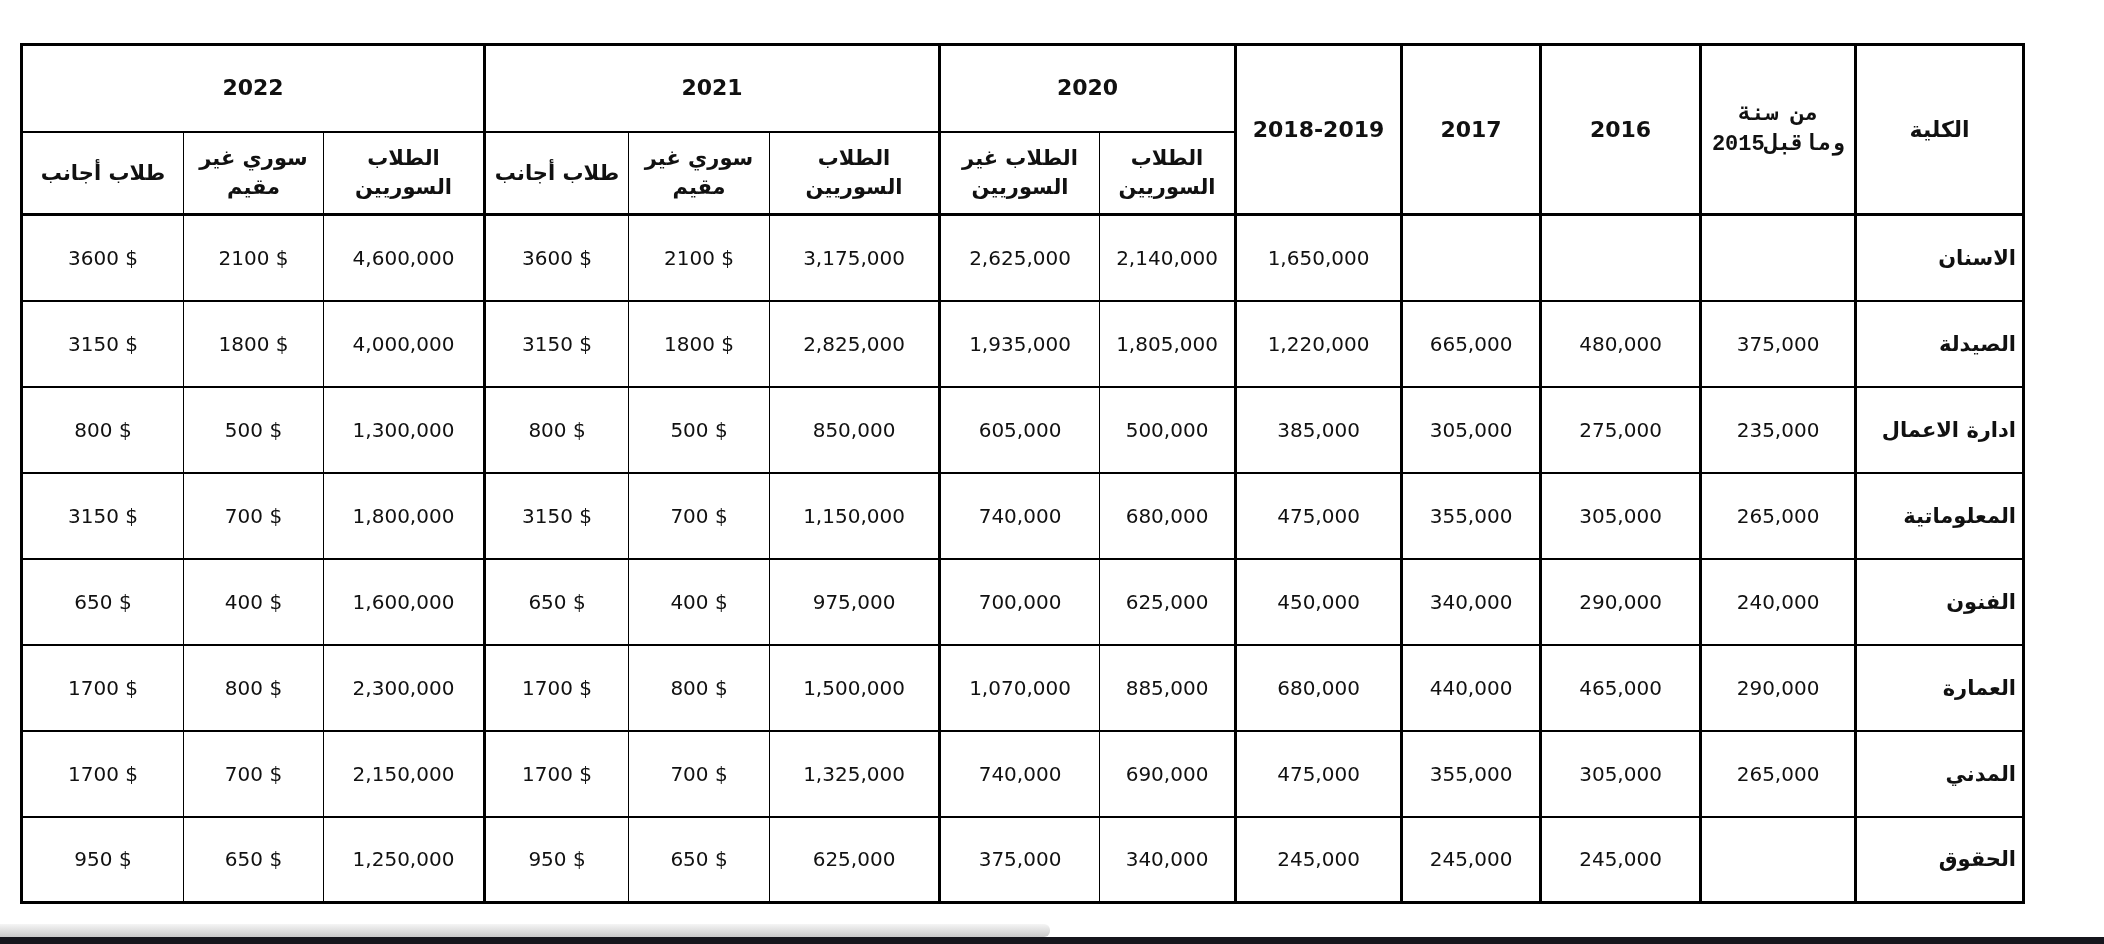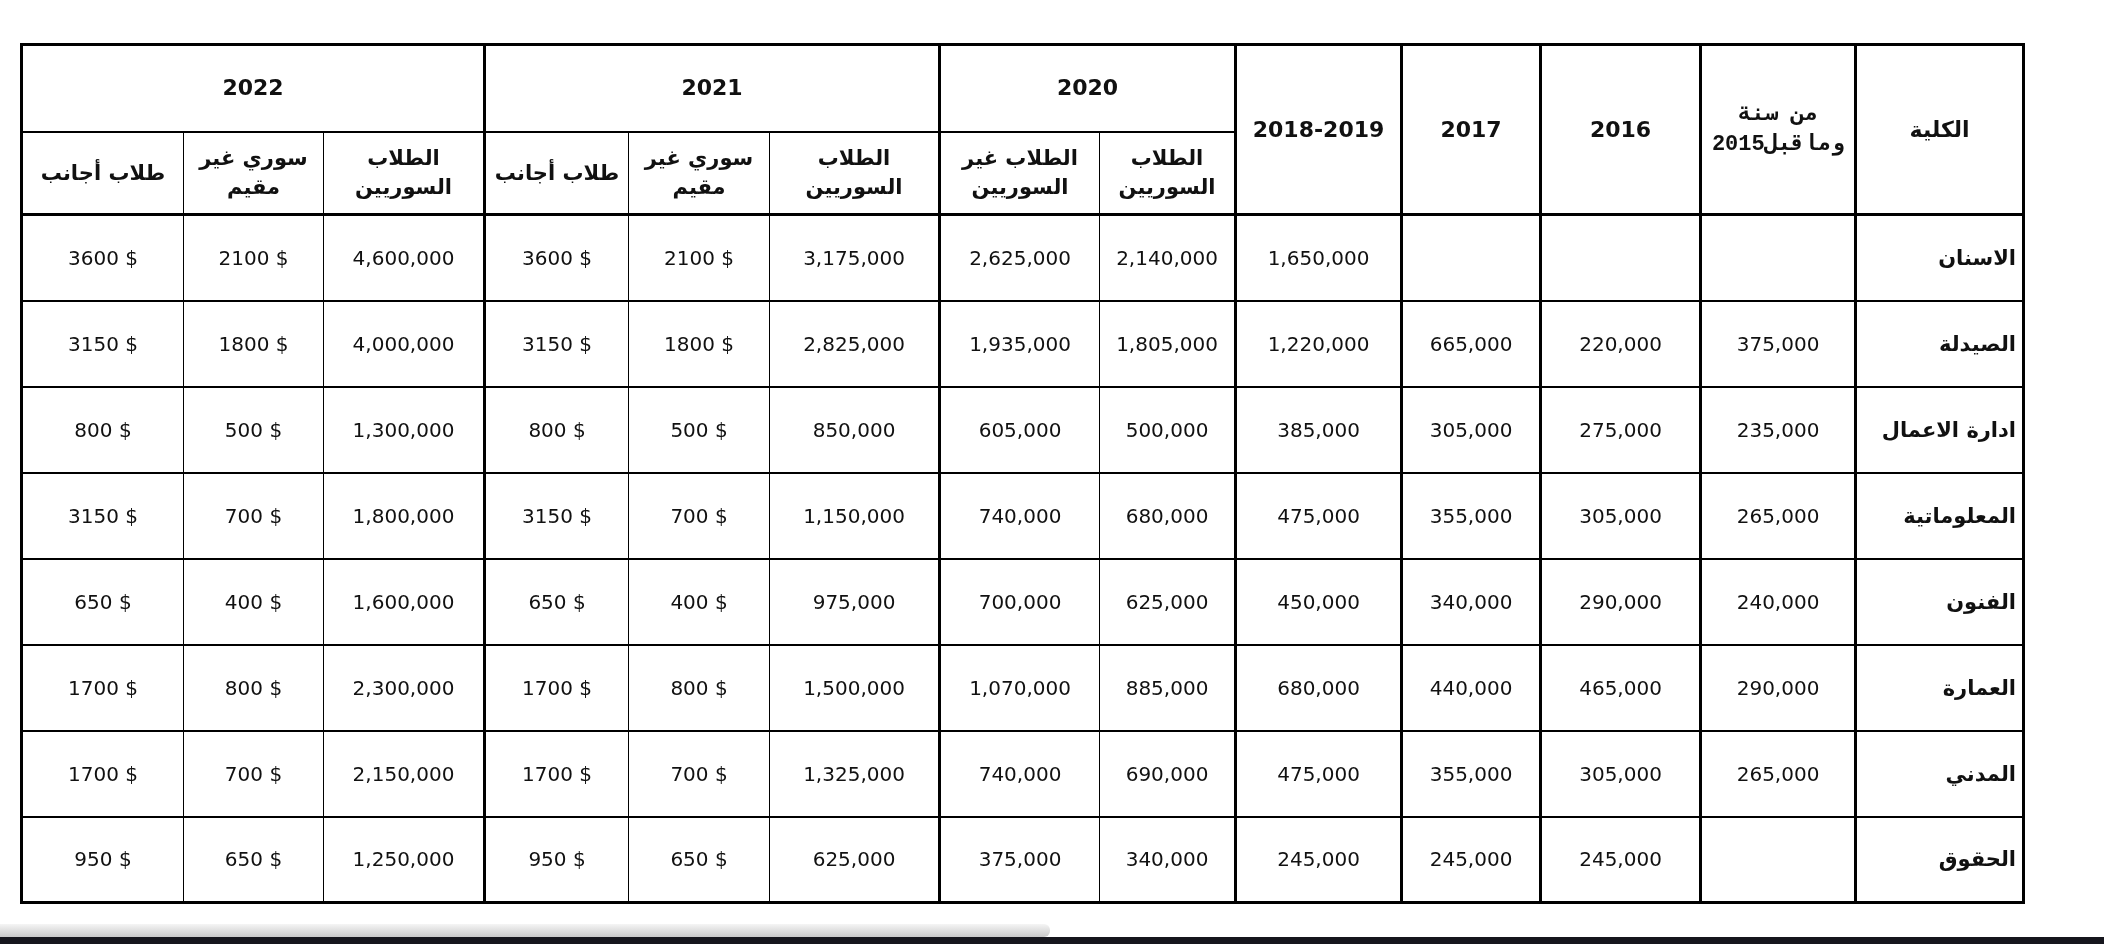--- a/index.html
+++ b/index.html
@@ -121,21 +121,21 @@
         <td class="num">3150 $</td>
         <td class="num">1800 $</td>
         <td class="num">4,000,000</td>
         <td class="num bl3">3150 $</td>
         <td class="num">1800 $</td>
         <td class="num">2,825,000</td>
         <td class="num bl3">1,935,000</td>
         <td class="num">1,805,000</td>
         <td class="num bl3">1,220,000</td>
         <td class="num bl3">665,000</td>
-        <td class="num bl3">220,000</td>
+        <td class="num bl3">480,000</td>
         <td class="num bl3">375,000</td>
         <td class="college bl3">الصيدلة</td>
       </tr>
       <tr>
         <td class="num">800 $</td>
         <td class="num">500 $</td>
         <td class="num">1,300,000</td>
         <td class="num bl3">800 $</td>
         <td class="num">500 $</td>
         <td class="num">850,000</td>

